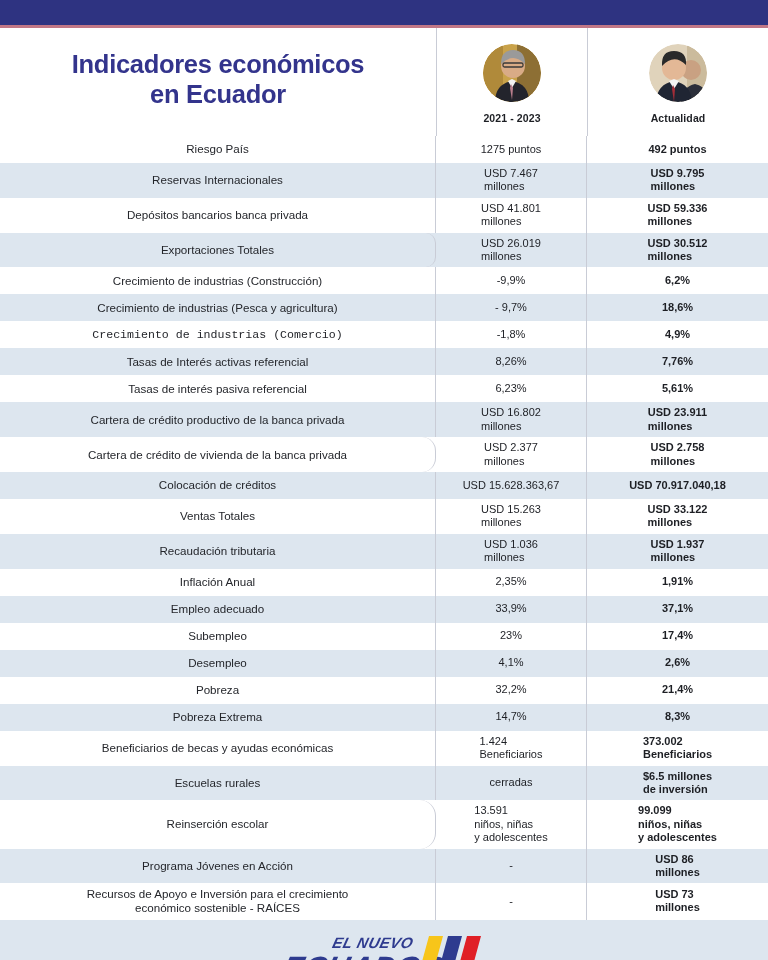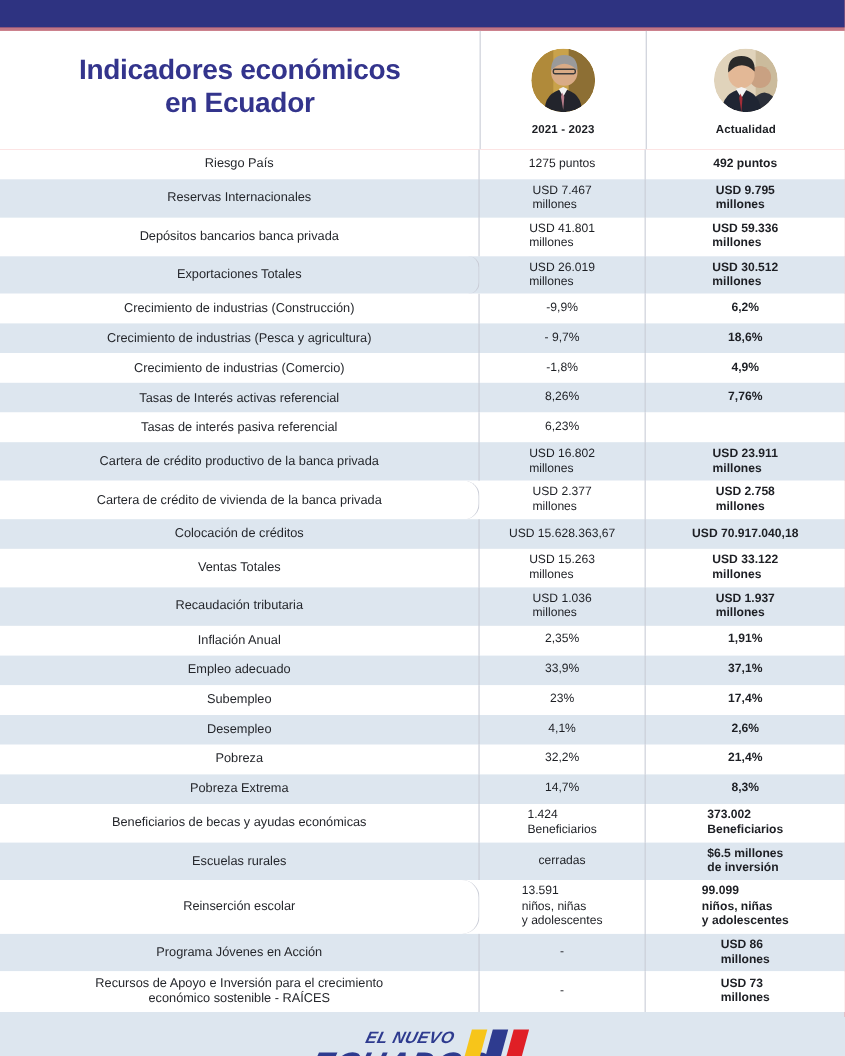--- a/index.html
+++ b/index.html
@@ -263,32 +263,33 @@
         <div class="cell-label" style="white-space: pre-line;">Crecimiento de industrias (Construcción)</div>
         <div class="cell-val col-a">-9,9%</div>
         <div class="cell-val col-b">6,2%</div>
       </div>
       <div class="row h1 alt">
         <div class="cell-label" style="white-space: pre-line;">Crecimiento de industrias (Pesca y agricultura)</div>
         <div class="cell-val col-a">- 9,7%</div>
         <div class="cell-val col-b">18,6%</div>
       </div>
       <div class="row h1">
-        <div class="cell-label" style="white-space: pre-line;">Crecimiento de industrias (Comercio)</div>
+        <div class="cell-label" style="white-space: pre-line; font-family: Liberation Mono, monospace;">Crecimiento de industrias (Comercio)</div>
         <div class="cell-val col-a">-1,8%</div>
         <div class="cell-val col-b">4,9%</div>
       </div>
       <div class="row h1 alt">
         <div class="cell-label" style="white-space: pre-line;">Tasas de Interés activas referencial</div>
         <div class="cell-val col-a">8,26%</div>
         <div class="cell-val col-b">7,76%</div>
       </div>
       <div class="row h1">
         <div class="cell-label" style="white-space: pre-line;">Tasas de interés pasiva referencial</div>
         <div class="cell-val col-a">6,23%</div>
+        <div class="cell-val col-b">5,61%</div>
       </div>
       <div class="row h2 alt">
         <div class="cell-label" style="white-space: pre-line;">Cartera de crédito productivo de la banca privada</div>
         <div class="cell-val col-a">USD 16.802
 millones</div>
         <div class="cell-val col-b">USD 23.911
 millones</div>
       </div>
       <div class="row h2">
         <div class="cell-label" style="white-space: pre-line; border-radius: 14px;">Cartera de crédito de vivienda de la banca privada</div>

